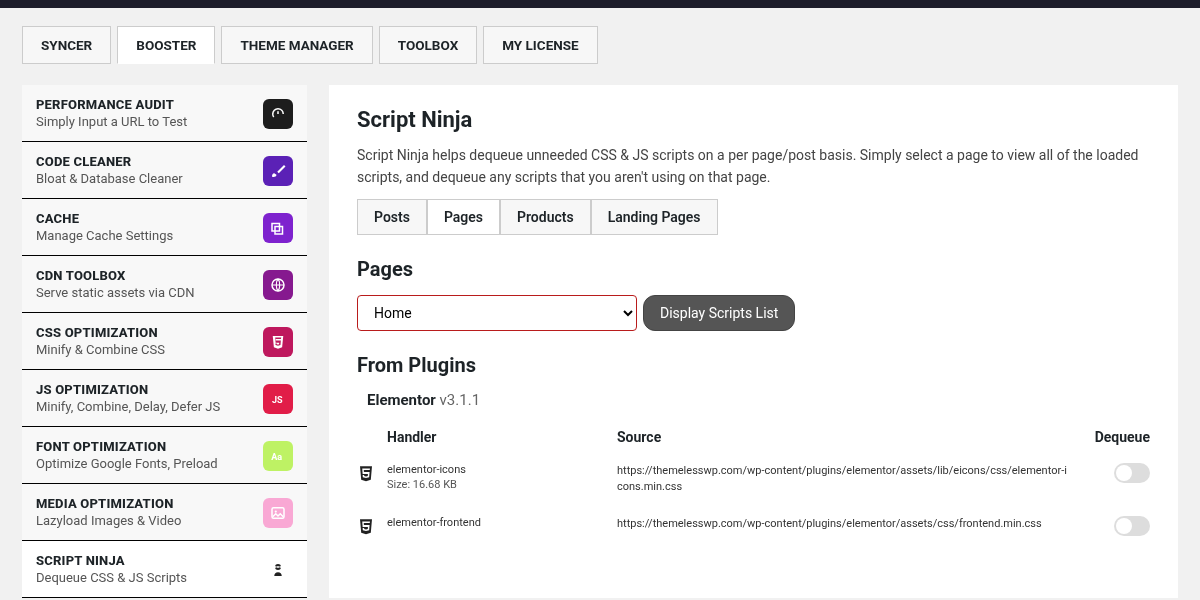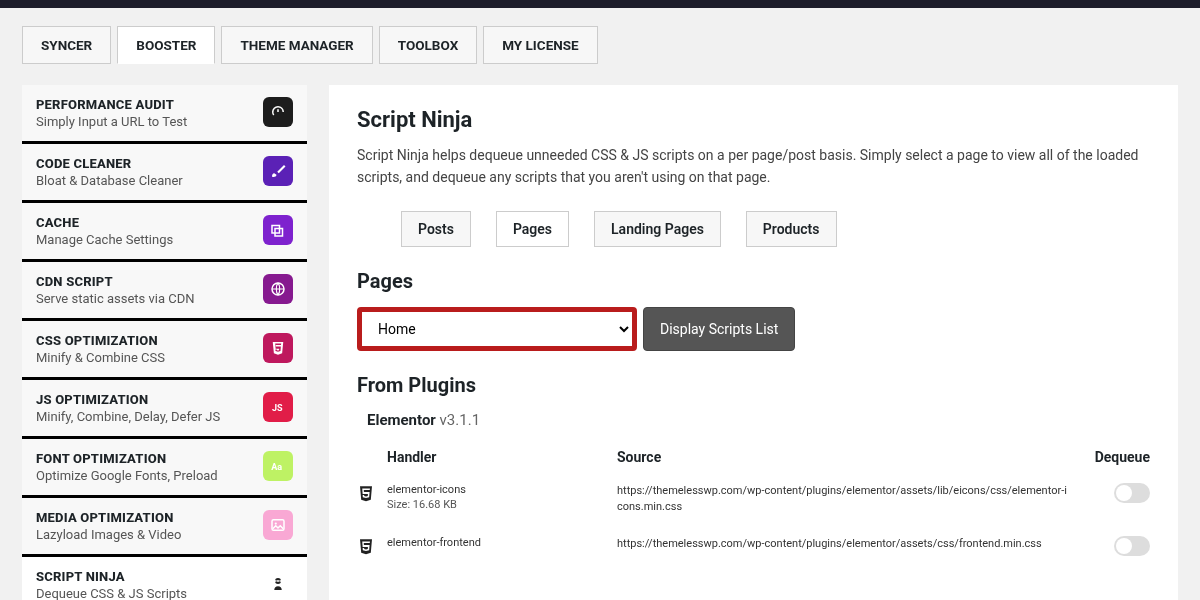--- a/index.html
+++ b/index.html
@@ -41,23 +41,23 @@
       gap: 22px;
       margin-top: 20px;
     }
     .sidebar {
       width: 285px;
       flex-shrink: 0;
     }
     .sidebar-item {
       background: #fff;
       padding: 12px 14px;
-      border-bottom: 3px solid #000000;
-      display: flex;
-      align-items: flex-start;
+      border-bottom: 1px solid #000000;
+      display: flex;
+      align-items: flex-end;
       justify-content: space-between;
       cursor: pointer;
     }
     .sidebar-item.inactive-bg {
       background: #f8f8f8;
     }
     .sidebar-item:last-child {
     }
     .sidebar-text .t {
       font-weight: 800;
@@ -90,27 +90,26 @@
     }
     .main h2 {
       font-size: 22px;
       font-weight: 700;
       margin-bottom: 12px;
     }
     .main .desc {
       color: #444;
       line-height: 1.6;
       font-size: 14px;
+      margin-bottom: 10px;
+    }
+    .sub-tabs {
+      display: flex;
+      gap: 0;
       margin-bottom: 22px;
-    }
-    .sub-tabs {
-      display: flex;
-      gap: 25px;
-      margin-bottom: 22px;
-      margin-left: 44px;
     }
     .sub-tab {
       padding: 9px 16px;
       border: 1px solid #ccc;
       background: #f7f7f7;
       font-weight: 600;
       font-size: 14px;
       cursor: pointer;
     }
     .sub-tab.active {
@@ -122,31 +121,31 @@
       margin-bottom: 14px;
     }
     .page-row {
       display: flex;
       gap: 6px;
       margin-bottom: 22px;
     }
     .page-select {
       width: 280px;
       padding: 8px 12px;
-      border: 5px solid #b91c1c;
+      border: 1px solid #b91c1c;
       border-radius: 4px;
       background: #fff;
       font-size: 14px;
     }
     .display-btn {
       padding: 8px 16px;
       background: #555;
       color: #fff;
       border: 1px solid #444;
-      border-radius: 4px;
+      border-radius: 12px;
       font-size: 14px;
       cursor: pointer;
     }
     .plugin-name {
       font-size: 15px;
       margin: 8px 0 12px 10px;
     }
     .plugin-name b {
       font-weight: 700;
     }
@@ -262,21 +261,21 @@
       </div>
       <div class="sidebar-icon-box" style="background:#7e22ce">
         <svg viewBox="0 0 24 24">
             <path d="M4 6h10v10H4z M8 10h10v10H8z" fill="none" stroke="#fff" stroke-width="2"></path>
           </svg>
       </div>
     </div>
 
     <div class="sidebar-item inactive-bg">
       <div class="sidebar-text">
-        <div class="t">CDN SCRIPT</div>
+        <div class="t">CDN TOOLBOX</div>
         <div class="s">Serve static assets via CDN</div>
       </div>
       <div class="sidebar-icon-box" style="background:#86198f">
         <svg viewBox="0 0 24 24">
             <circle cx="12" cy="12" r="8" fill="none" stroke="#fff" stroke-width="2"></circle>
             <path d="M4 12h16M12 4c3 3 3 13 0 16M12 4c-3 3-3 13 0 16" fill="none" stroke="#fff" stroke-width="1.5"></path>
           </svg>
       </div>
     </div>
 
@@ -348,22 +347,22 @@
 
   </div>
 
   <div class="main">
     <h2>Script Ninja</h2>
     <p class="desc">Script Ninja helps dequeue unneeded CSS &amp; JS scripts on a per page/post basis. Simply select a page to view all of the loaded scripts, and dequeue any scripts that you aren't using on that page.</p>
 
     <div class="sub-tabs">
       <div class="sub-tab">Posts</div>
       <div class="sub-tab active">Pages</div>
+      <div class="sub-tab">Products</div>
       <div class="sub-tab">Landing Pages</div>
-      <div class="sub-tab">Products</div>
     </div>
 
     <div class="section-title">Pages</div>
 
     <div class="page-row">
       <select class="page-select">
         <option>Home</option>
       </select>
       <button class="display-btn">Display Scripts List</button>
     </div>

